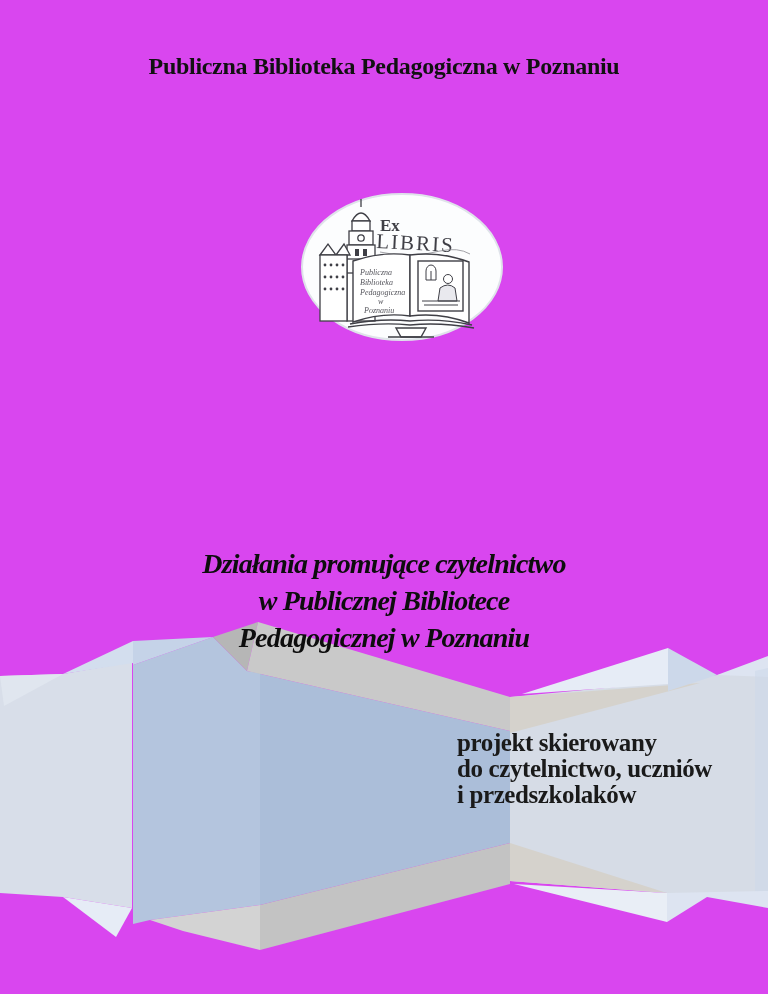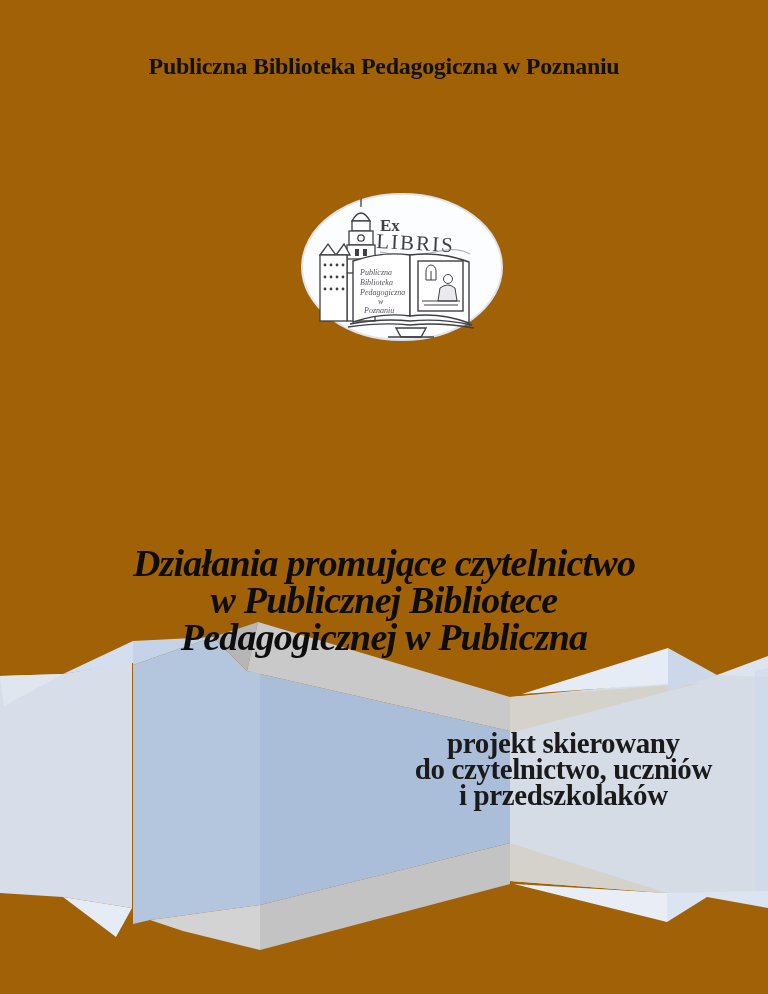--- a/index.html
+++ b/index.html
@@ -1,46 +1,46 @@
 <!DOCTYPE html>
 <html><head>
 <meta charset="utf-8">
 <style>
   html,body{margin:0;padding:0;background:#888;}
   .page{
     position:relative;
     width:768px;height:994px;
     margin:0 auto;
-    background:#a16207;
+    background:#d946ef;
     overflow:hidden;
     font-family:"Liberation Serif","DejaVu Serif",serif;
   }
   .org-header{
     position:absolute;top:53px;left:0;width:768px;
     text-align:center;
     font-size:24px;font-weight:bold;letter-spacing:-0.3px;
     color:#111;
   }
   .logo-wrap{
     position:absolute;left:300px;top:164px;width:204px;height:152px;
   }
   .main-title{
     position:absolute;top:366px;left:0;width:768px;
     text-align:center;
-    font-size:38px;line-height:37px;
+    font-size:28px;line-height:37px;
     font-weight:bold;font-style:italic;letter-spacing:-0.8px;
     color:#0d0d0d;
   }
   .decor-svg{
     position:absolute;left:0;top:0;width:768px;height:994px;z-index:0;
   }
   .footer-text{
     position:absolute;top:730px;right:56px;z-index:2;
-    text-align:center;
-    font-size:29px;line-height:26px;font-weight:bold;letter-spacing:-0.4px;
+    text-align:left;
+    font-size:25px;line-height:26px;font-weight:bold;letter-spacing:-0.4px;
   }
   .above{position:relative;z-index:2;}
 </style>
 </head>
 <body>
 
 <div class="page">
 
   <svg class="decor-svg" viewBox="0 0 768 994" preserveAspectRatio="none" xmlns="http://www.w3.org/2000/svg">
     <polygon points="0,676 63,674 132,662 132,908 63,897 0,893" fill="#d8dee9"></polygon>
@@ -132,21 +132,21 @@
         <path d="M140,97 Q148,91 155,97 L157,110 L138,110 Z" fill="#e9e9ee"></path>
         <line x1="122" y1="110" x2="160" y2="110"></line>
         <line x1="124" y1="114" x2="158" y2="114"></line>
       </g>
     </svg>
   </div>
 
   <div class="main-title above">
     <div>Działania promujące czytelnictwo</div>
     <div>w Publicznej Bibliotece</div>
-    <div>Pedagogicznej w Publiczna</div>
+    <div>Pedagogicznej w Poznaniu</div>
   </div>
 
   <div class="footer-text" style="color: rgb(26, 26, 26);">
     <div>projekt skierowany</div>
     <div>do czytelnictwo, uczniów</div>
     <div>i przedszkolaków</div>
   </div>
 
 </div>
 

